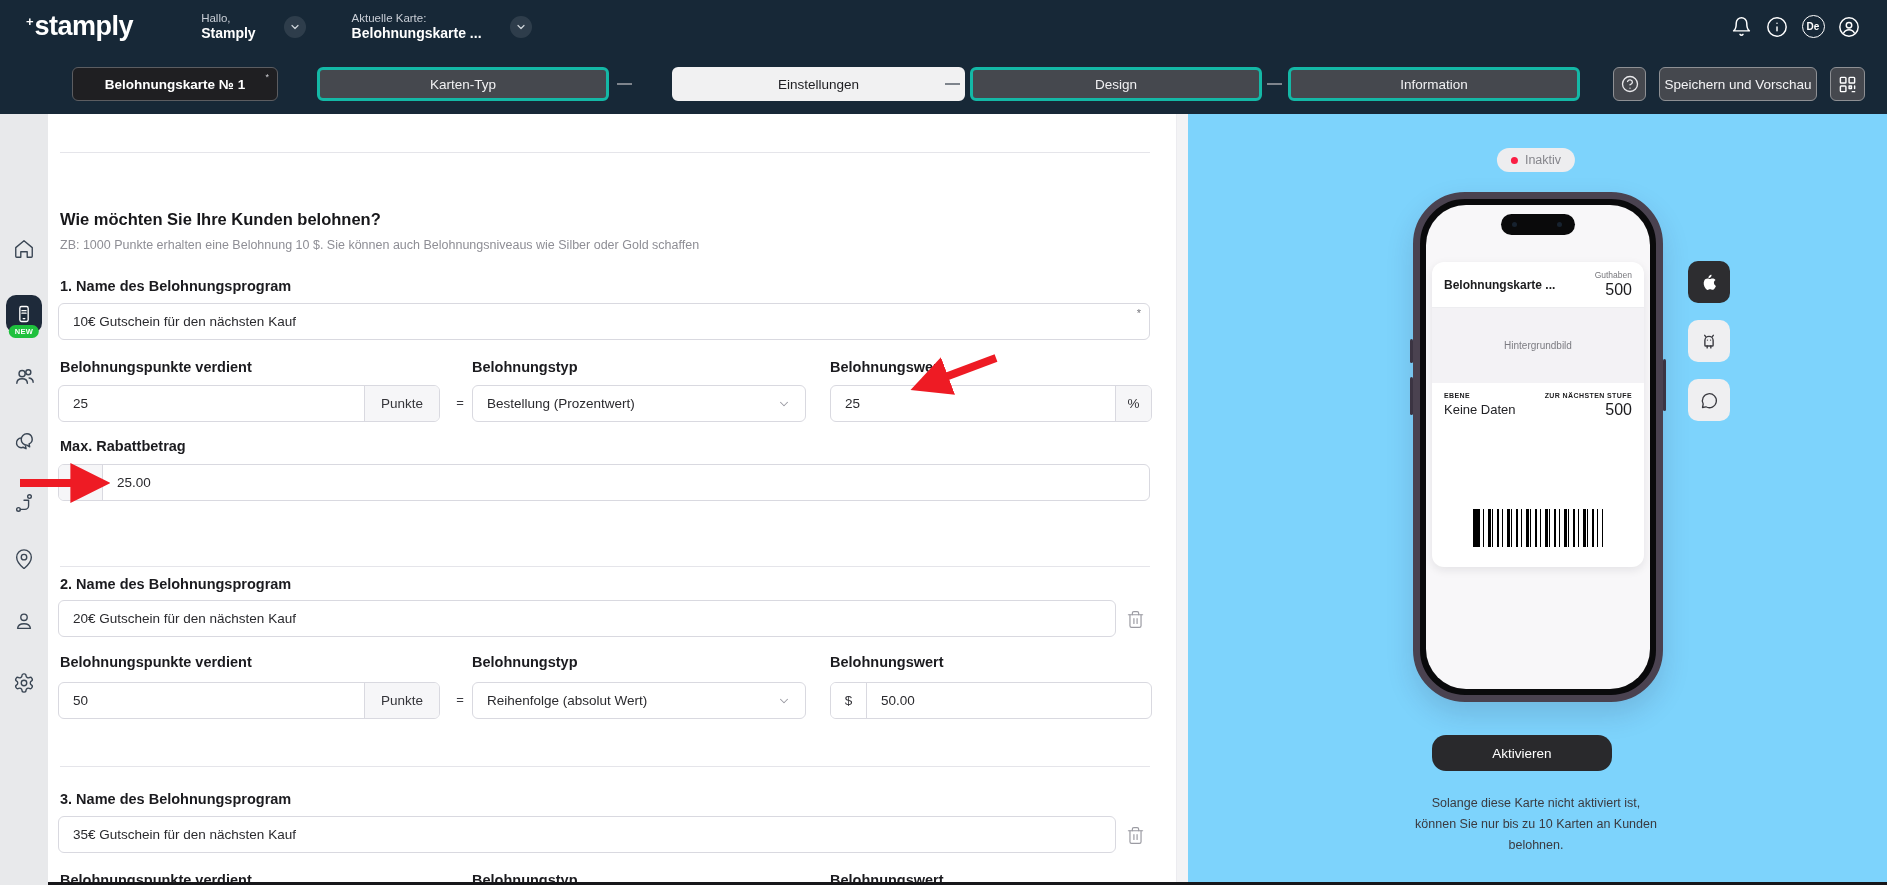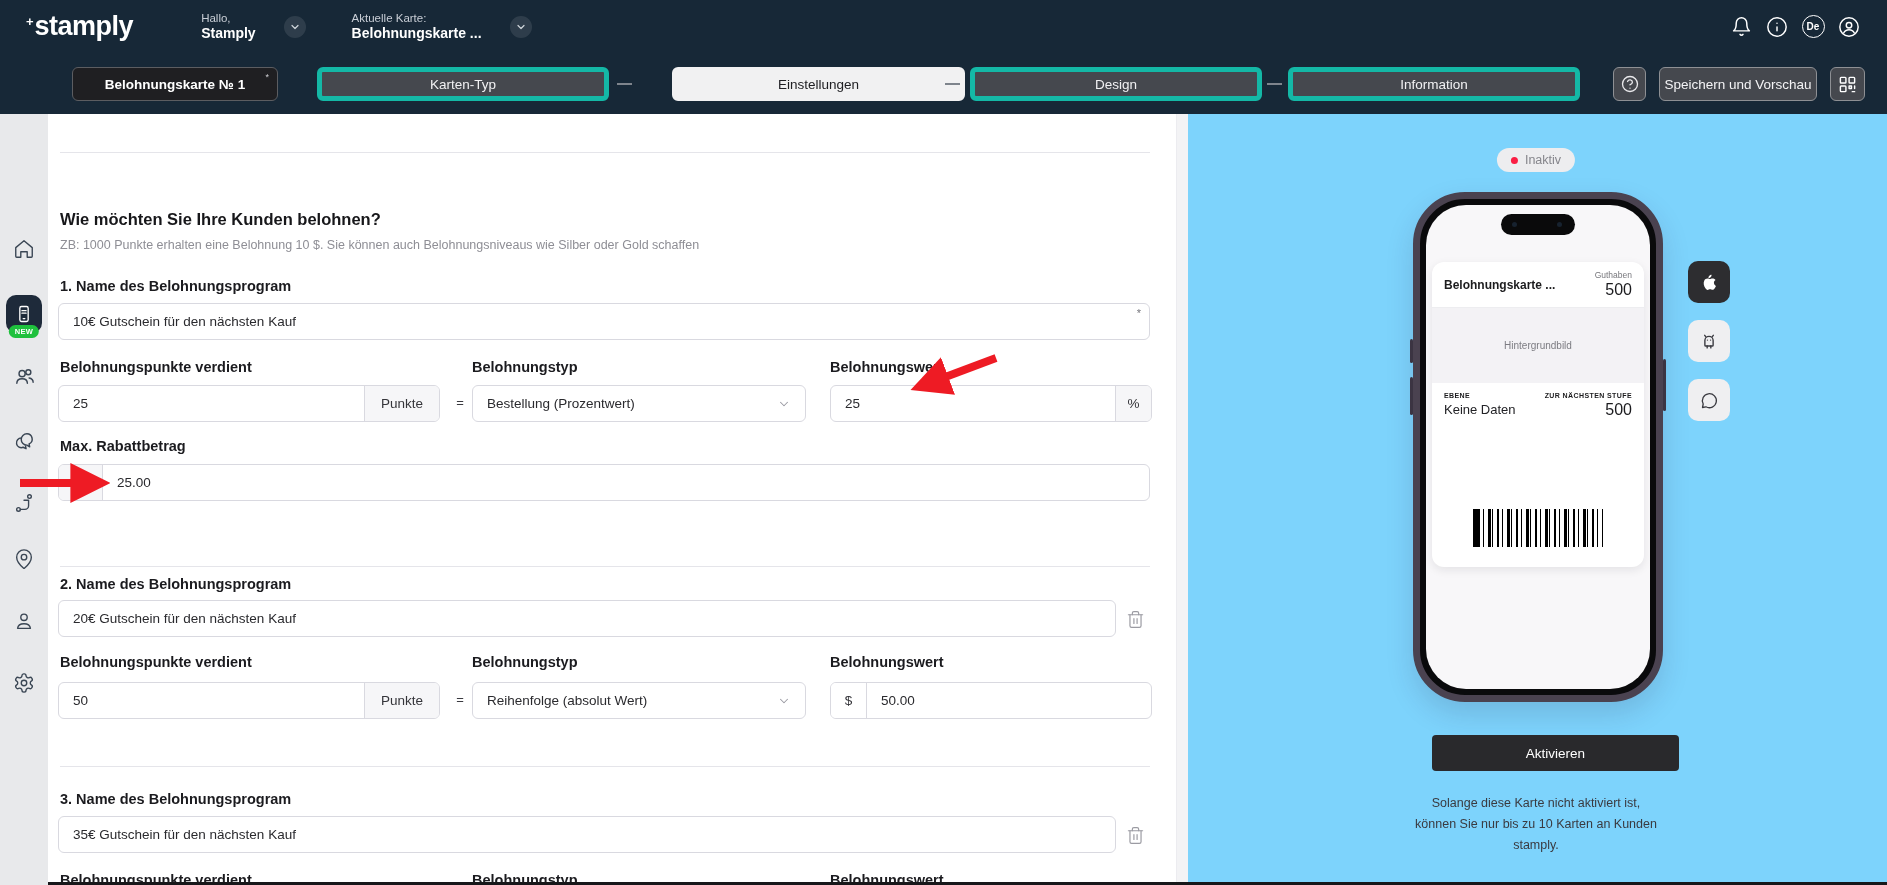--- a/index.html
+++ b/index.html
@@ -20,21 +20,21 @@
   .hdr-icons { margin-left:auto; margin-right:26px; display:flex; align-items:center; gap:12px; }
   .hdr-icon { background:none; border:none; color:#fff; cursor:pointer; width:24px; height:24px; display:flex; align-items:center; justify-content:center; }
   .lang-circle { width:23px; height:23px; border:1.6px solid #fff; border-radius:50%; font-size:10px; font-weight:bold; color:#fff; display:flex; align-items:center; justify-content:center; }
 
   
   .tabbar { position:absolute; left:0; top:53px; width:1887px; height:61px; background:#172837; }
   .edit-circle { position:absolute; left:12px; top:70px; width:27px; height:27px; border:1.4px solid #e8e8ea; border-radius:50%; background:none; color:#e8e8ea; display:flex; align-items:center; justify-content:center; cursor:pointer; }
   .tabbar .btn { position:absolute; top:14px; height:34px; border-radius:6px; font-size:13.5px; cursor:pointer; font-family:inherit; }
   .card-name-btn { left:72px; width:206px; background:#1f1f22; border:1px solid #5c5d61; color:#fff; font-weight:bold; }
   .card-name-btn sup { font-size:9px; color:#cfcfd4; position:absolute; right:8px; top:4px; font-weight:normal; }
-  .tab { background:#45484e; border:5px solid #14b8a6; color:#f1f1f3; width:292px; }
+  .tab { background:#45484e; border:3px solid #14b8a6; color:#f1f1f3; width:292px; }
   .tab.active { background:#f1f1f2; border-color:#f1f1f2; color:#202024; }
   .tab-kt { left:317px; } .tab-es { left:641px; width:293px;margin-left:31px; } .tab-dg { left:970px; } .tab-if { left:1288px; }
   .dash { position:absolute; top:30px; width:15px; height:2px; background:#7e848c; }
   .dash.d1{ left:617px; } .dash.d2{ left:945px; } .dash.d3{ left:1267px; }
   .help-btn { left:1613px; width:33px; background:#45484e; border:1px solid #8e9094; color:#e9e9ec; display:flex; align-items:center; justify-content:center; }
   .save-btn { left:1659px; width:158px; background:#45484e; border:1px solid #8e9094; color:#f4f4f6; }
   .qr-btn { left:1830px; width:35px; background:#45484e; border:1px solid #8e9094; color:#fff; display:flex; align-items:center; justify-content:center; }
 
   
   .sidebar { position:absolute; left:0; top:114px; width:48px; height:771px; background:#e8e9eb; }
@@ -89,21 +89,21 @@
   .pc-k { font-size:7px; font-weight:bold; letter-spacing:.4px; color:#1c1c1e; line-height:10px; }
   .pc-v { font-size:13px; color:#222226; line-height:17px; }
   .pc-right { text-align:right; }
   .pc-vn { font-size:16px; color:#1b1b1e; line-height:18px; }
   .pc-barcode { margin:auto auto 20px auto; width:130px; height:38px; background:
       repeating-linear-gradient(90deg,#000 0 2px,#fff 2px 5px,#000 5px 6px,#fff 6px 10px,#000 10px 13px,#fff 13px 14px,#000 14px 15px,#fff 15px 19px); border-left:5px solid #000; }
   .side-btns { position:absolute; left:500px; top:147px; display:flex; flex-direction:column; gap:17px; }
   .plat-btn { width:42px; height:42px; border-radius:10px; border:none; cursor:pointer; display:flex; align-items:center; justify-content:center; }
   .plat-btn.dark { background:#2d2d30; color:#fff; }
   .plat-btn.light { background:#efeff1; color:#3a3a40; }
-  .activate-btn { position:absolute; left:244px; top:621px; width:247px; height:36px; background:#29292c; color:#fff; border:none; border-radius:4px; font-size:13.5px; font-family:inherit; cursor:pointer; }
+  .activate-btn { position:absolute; left:244px; top:621px; width:180px; height:36px; background:#29292c; color:#fff; border:none; border-radius:14px; font-size:13.5px; font-family:inherit; cursor:pointer; }
   .note { position:absolute; left:348px; top:679px; transform:translateX(-50%); width:340px; text-align:center; font-size:12.5px; color:#3a3a40; line-height:21px; }
   .note span { display:block; }
 
   
   .overlay { position:absolute; left:0; top:0; width:1887px; height:885px; pointer-events:none; z-index:50; }
   .bottom-edge { position:absolute; left:48px; right:0; bottom:0; height:3px; background:#17171a; z-index:60; }
 
   svg { display:block; }
 </style>
 </head>
@@ -449,21 +449,21 @@
             <path d="M7.9 19.2A8 8 0 1 0 4.8 16L4 20z"></path>
           </svg>
         </span>
     </button>
   </div>
 
   <button class="activate-btn">Aktivieren</button>
   <p class="note">
     <span>Solange diese Karte nicht aktiviert ist,</span>
     <span>können Sie nur bis zu 10 Karten an Kunden</span>
-    <span>stamply.</span>
+    <span>belohnen.</span>
   </p>
 </aside>
 
 <svg class="overlay" viewBox="0 0 1887 885">
   <defs>
     <marker id="ah" markerWidth="5" markerHeight="5" refX="3.2" refY="2.5" orient="auto">
       <path d="M0,0 L5,2.5 L0,5 z" fill="#ee1b24"></path>
     </marker>
   </defs>
   <line x1="996" y1="358" x2="924" y2="385" stroke="#ee1b24" stroke-width="8" marker-end="url(#ah)"></line>

